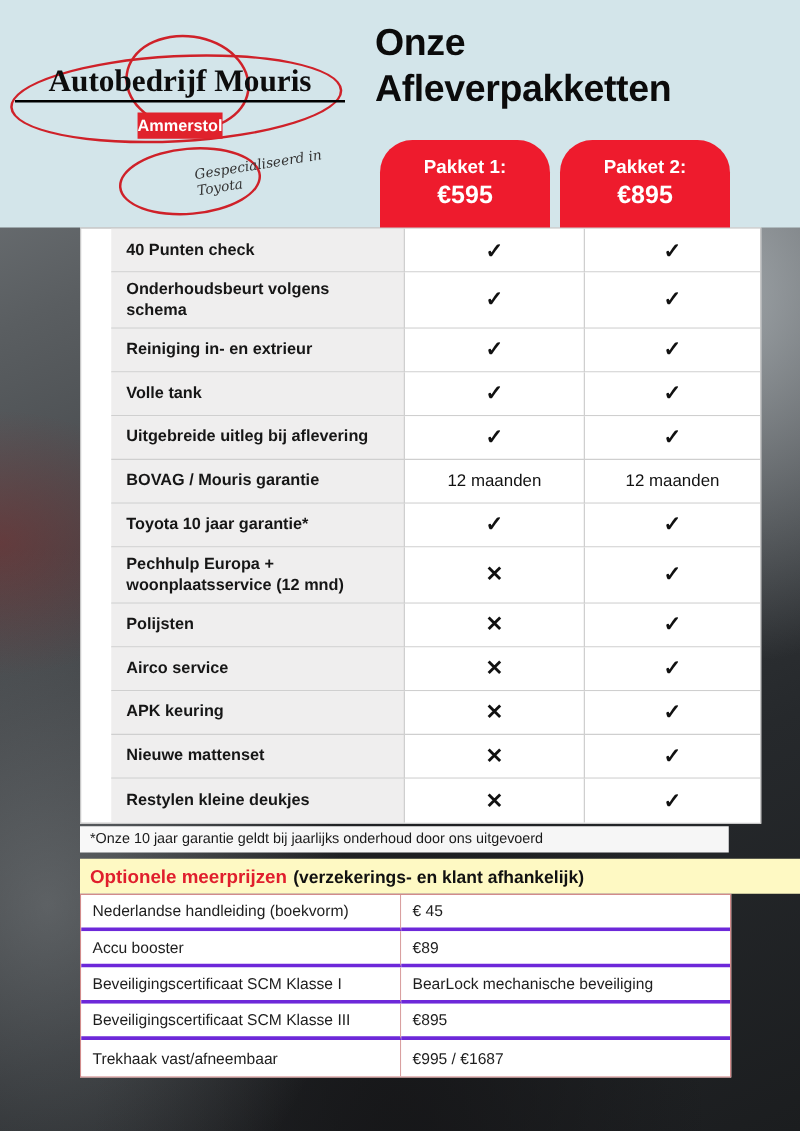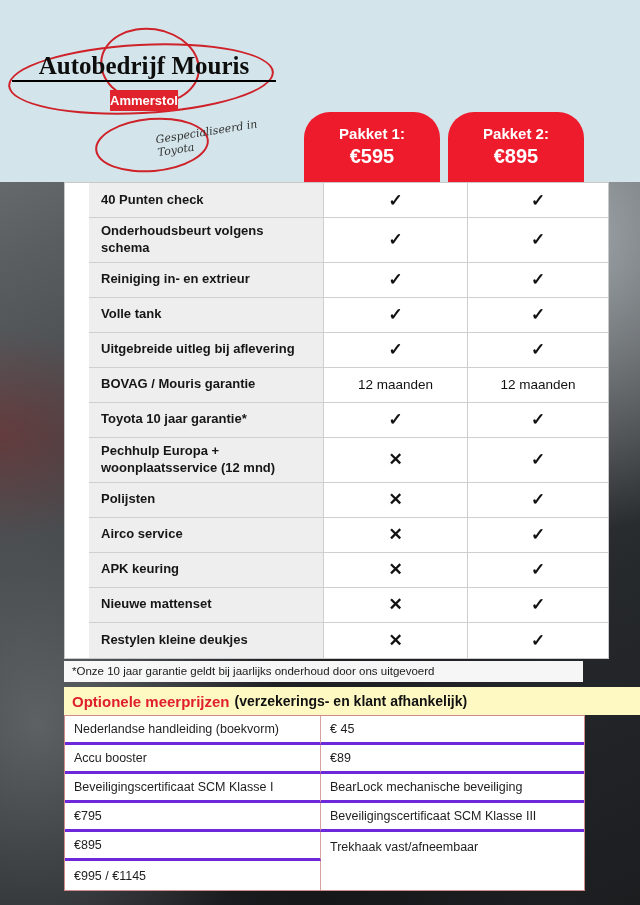--- a/index.html
+++ b/index.html
@@ -85,20 +85,24 @@
 
   <div class="logo">
     <span class="ellipse e1"></span>
     <span class="ellipse e2"></span>
     <span class="ellipse e3"></span>
     <div class="logo-name">Autobedrijf Mouris</div>
     <div class="logo-city">Ammerstol</div>
     <div class="logo-tagline">Gespecialiseerd in Toyota</div>
   </div>
 
+  <div class="title">
+    <div>Onze</div>
+    <div>Afleverpakketten</div>
+  </div>
 
   <div class="chip c1">
     <div class="chip-label">Pakket 1:</div>
     <div class="chip-price">€595</div>
   </div>
   <div class="chip c2">
     <div class="chip-label">Pakket 2:</div>
     <div class="chip-price">€895</div>
   </div>
 
@@ -167,21 +171,20 @@
   <div class="opt">
     <div class="cell">Nederlandse handleiding (boekvorm)</div>
     <div class="cell">€ 45</div>
 
     <div class="cell">Accu booster</div>
     <div class="cell">€89</div>
 
     <div class="cell">Beveiligingscertificaat SCM Klasse I</div>
 
     <div class="cell">BearLock mechanische beveiliging</div>
-    <div class="cell">€795</div>
 
     <div class="cell">Beveiligingscertificaat SCM Klasse III</div>
     <div class="cell">€895</div>
 
     <div class="cell rlast">Trekhaak vast/afneembaar</div>
-    <div class="cell rlast">€995 / €1145</div>
+    <div class="cell rlast">€995 / €1687</div>
   </div>
 </div>
 
 </body></html>

